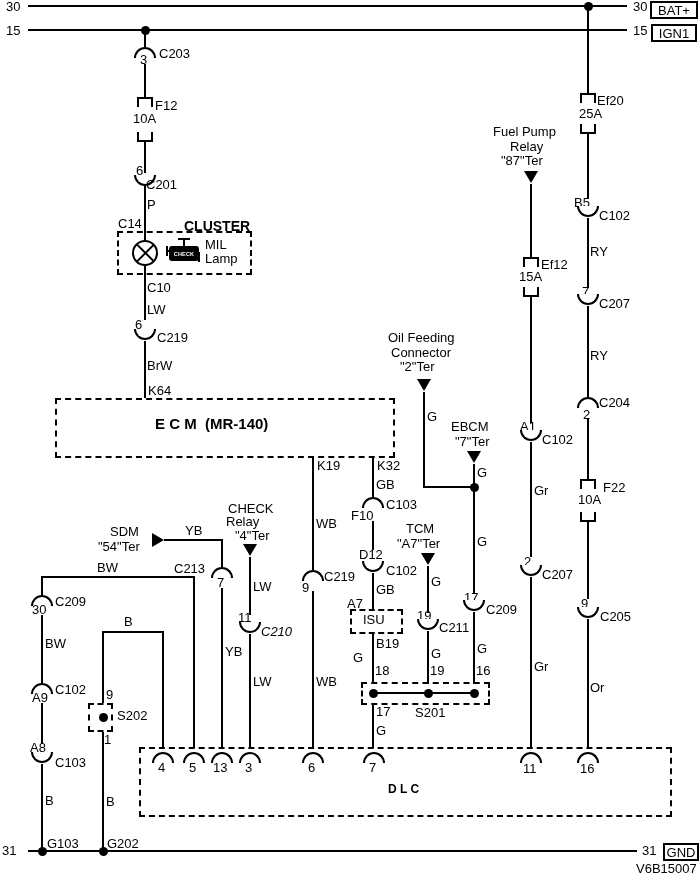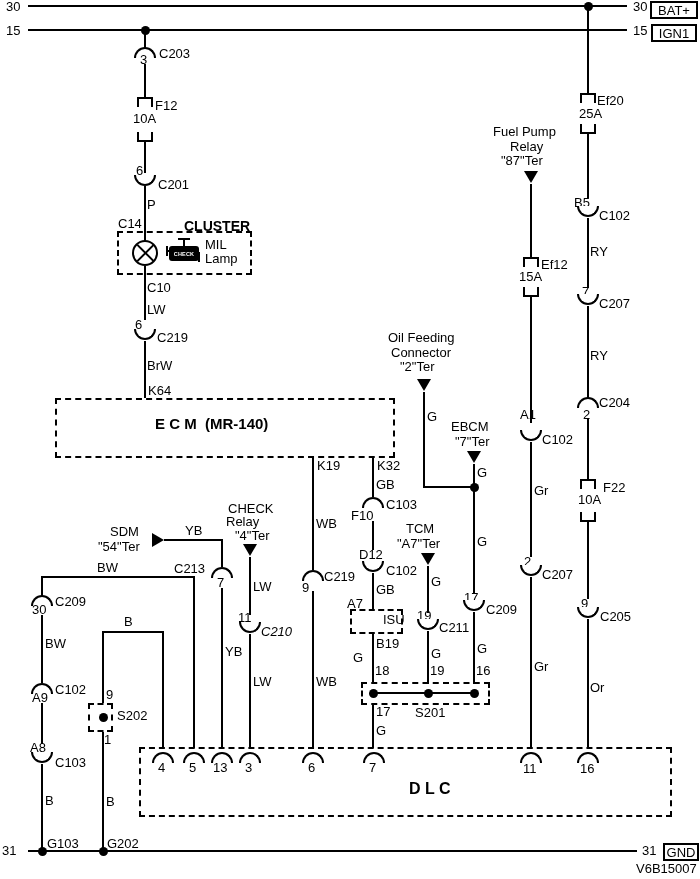--- a/index.html
+++ b/index.html
@@ -47,21 +47,21 @@
     <div class="ln" style="position: absolute; left: 144px; top: 64px; width: 2px; height: 34px;"></div>
     <div style="position: absolute; left: 137px; top: 97px; width: 16px; height: 45px;">
       <div class="fusebr top" style="left: 0px; top: 0px;"></div>
       <div class="fusebr bot" style="left: 0px; top: 35px;"></div>
     </div>
     <div class="lb" style="position: absolute; left: 155px; top: 99px;">F12</div>
     <div class="lb" style="position: absolute; left: 133px; top: 112px;">10A</div>
     <div class="ln" style="position: absolute; left: 144px; top: 142px; width: 2px; height: 31px;"></div>
     <div class="lb" style="position: absolute; left: 136px; top: 164px;">6</div>
     <div class="arc cup" style="position: absolute; left: 134px; top: 175px;"></div>
-    <div class="lb" style="position: absolute; left: 158px; top: 178px;">C201</div>
+    <div class="lb" style="position: absolute; left: 146px; top: 178px;">C201</div>
     <div class="ln" style="position: absolute; left: 144px; top: 186px; width: 2px; height: 55px;"></div>
     <div class="lb" style="position: absolute; left: 147px; top: 198px;">P</div>
     <div class="lb" style="position: absolute; left: 118px; top: 217px;">C14</div>
     <div class="db" style="position: absolute; left: 117px; top: 231px; width: 135px; height: 44px;"></div>
     <div class="lb b" style="position: absolute; left: 184px; top: 219px;">CLUSTER</div>
     <div class="lamp" style="position: absolute; left: 132px; top: 240px;">
       <div class="lampx" style="transform: rotate(45deg);"></div>
       <div class="lampx" style="transform: rotate(-45deg);"></div>
     </div>
     <div class="eng" style="position: absolute; left: 166px; top: 238px;">
@@ -102,21 +102,21 @@
     <div class="lb" style="position: absolute; left: 386px; top: 498px;">C103</div>
     <div class="lb" style="position: absolute; left: 351px; top: 509px;">F10</div>
     <div class="ln" style="position: absolute; left: 372px; top: 521px; width: 2px; height: 29px;"></div>
     <div class="lb" style="position: absolute; left: 359px; top: 548px;">D12</div>
     <div class="arc cup" style="position: absolute; left: 362px; top: 561px;"></div>
     <div class="lb" style="position: absolute; left: 386px; top: 564px;">C102</div>
     <div class="ln" style="position: absolute; left: 372px; top: 573px; width: 2px; height: 37px;"></div>
     <div class="lb" style="position: absolute; left: 376px; top: 583px;">GB</div>
     <div class="lb" style="position: absolute; left: 347px; top: 597px;">A7</div>
     <div class="db" style="position: absolute; left: 350px; top: 609px; width: 53px; height: 25px;"></div>
-    <div class="lb" style="position: absolute; left: 363px; top: 613px; margin-left: 20px;">ISU</div>
+    <div class="lb" style="position: absolute; left: 363px; top: 613px;">ISU</div>
     <div class="ln" style="position: absolute; left: 372px; top: 634px; width: 2px; height: 49px;"></div>
     <div class="lb" style="position: absolute; left: 376px; top: 637px;">B19</div>
     <div class="lb" style="position: absolute; left: 353px; top: 651px;">G</div>
     <div class="lb" style="position: absolute; left: 375px; top: 664px;">18</div>
     <div class="lb" style="position: absolute; left: 388px; top: 331px;">Oil Feeding</div>
     <div class="lb" style="position: absolute; left: 391px; top: 346px;">Connector</div>
     <div class="lb" style="position: absolute; left: 400px; top: 360px;">"2"Ter</div>
     <div class="td" style="position: absolute; left: 417px; top: 379px;"></div>
     <div class="ln" style="position: absolute; left: 423px; top: 392px; width: 2px; height: 96px;"></div>
     <div class="lb" style="position: absolute; left: 427px; top: 410px;">G</div>
@@ -215,21 +215,21 @@
     <div class="lb" style="position: absolute; left: 501px; top: 154px;">"87"Ter</div>
     <div class="td" style="position: absolute; left: 524px; top: 171px;"></div>
     <div class="ln" style="position: absolute; left: 530px; top: 184px; width: 2px; height: 74px;"></div>
     <div style="position: absolute; left: 523px; top: 257px; width: 16px; height: 40px;">
       <div class="fusebr top" style="left: 0px; top: 0px;"></div>
       <div class="fusebr bot" style="left: 0px; top: 30px;"></div>
     </div>
     <div class="lb" style="position: absolute; left: 541px; top: 258px;">Ef12</div>
     <div class="lb" style="position: absolute; left: 519px; top: 270px;">15A</div>
     <div class="ln" style="position: absolute; left: 530px; top: 297px; width: 2px; height: 126px;"></div>
-    <div class="lb" style="position: absolute; left: 520px; top: 408px;">A1</div>
+    <div class="lb" style="position: absolute; left: 520px; top: 420px;">A1</div>
     <div class="arc cup" style="position: absolute; left: 520px; top: 430px;"></div>
     <div class="lb" style="position: absolute; left: 542px; top: 433px;">C102</div>
     <div class="ln" style="position: absolute; left: 530px; top: 442px; width: 2px; height: 115px;"></div>
     <div class="lb" style="position: absolute; left: 534px; top: 484px;">Gr</div>
     <div class="lb" style="position: absolute; left: 524px; top: 555px;">2</div>
     <div class="arc cup" style="position: absolute; left: 520px; top: 565px;"></div>
     <div class="lb" style="position: absolute; left: 542px; top: 568px;">C207</div>
     <div class="ln" style="position: absolute; left: 530px; top: 577px; width: 2px; height: 171px;"></div>
     <div class="lb" style="position: absolute; left: 534px; top: 660px;">Gr</div>
     <div class="ln" style="position: absolute; left: 587px; top: 7px; width: 2px; height: 87px;"></div>
@@ -260,21 +260,21 @@
     </div>
     <div class="lb" style="position: absolute; left: 603px; top: 481px;">F22</div>
     <div class="lb" style="position: absolute; left: 578px; top: 493px;">10A</div>
     <div class="ln" style="position: absolute; left: 587px; top: 522px; width: 2px; height: 77px;"></div>
     <div class="lb" style="position: absolute; left: 581px; top: 597px;">9</div>
     <div class="arc cup" style="position: absolute; left: 577px; top: 607px;"></div>
     <div class="lb" style="position: absolute; left: 600px; top: 610px;">C205</div>
     <div class="ln" style="position: absolute; left: 587px; top: 619px; width: 2px; height: 129px;"></div>
     <div class="lb" style="position: absolute; left: 590px; top: 681px;">Or</div>
     <div class="db" style="position: absolute; left: 139px; top: 747px; width: 533px; height: 70px;"></div>
-    <div class="lb b" style="position: absolute; font-size: 16px; left: 409px; top: 782px;">D L C</div>
+    <div class="lb b" style="position: absolute; font-size: 12px; left: 388px; top: 782px;">D L C</div>
     <div class="arc cap" style="position: absolute; left: 152px; top: 752px;"></div>
     <div class="lb" style="position: absolute; left: 158px; top: 761px;">4</div>
     <div class="arc cap" style="position: absolute; left: 183px; top: 752px;"></div>
     <div class="lb" style="position: absolute; left: 189px; top: 761px;">5</div>
     <div class="arc cap" style="position: absolute; left: 211px; top: 752px;"></div>
     <div class="lb" style="position: absolute; left: 213px; top: 761px;">13</div>
     <div class="arc cap" style="position: absolute; left: 239px; top: 752px;"></div>
     <div class="lb" style="position: absolute; left: 245px; top: 761px;">3</div>
     <div class="arc cap" style="position: absolute; left: 302px; top: 752px;"></div>
     <div class="lb" style="position: absolute; left: 308px; top: 761px;">6</div>

